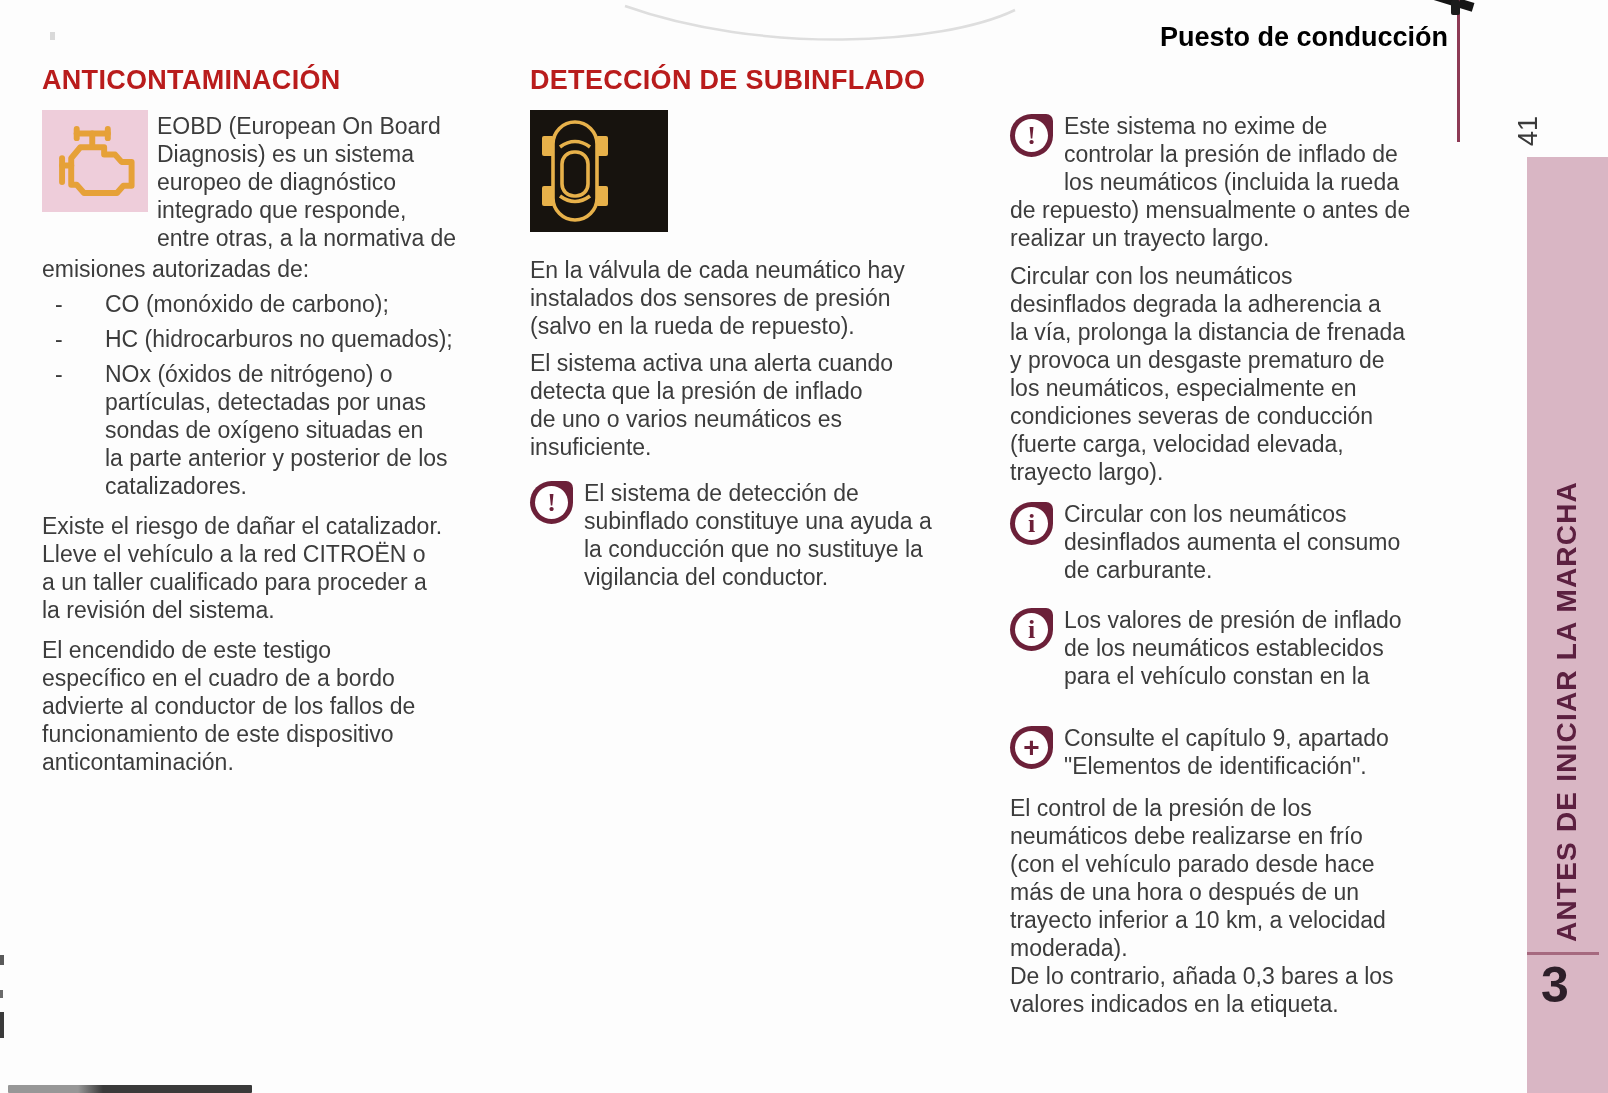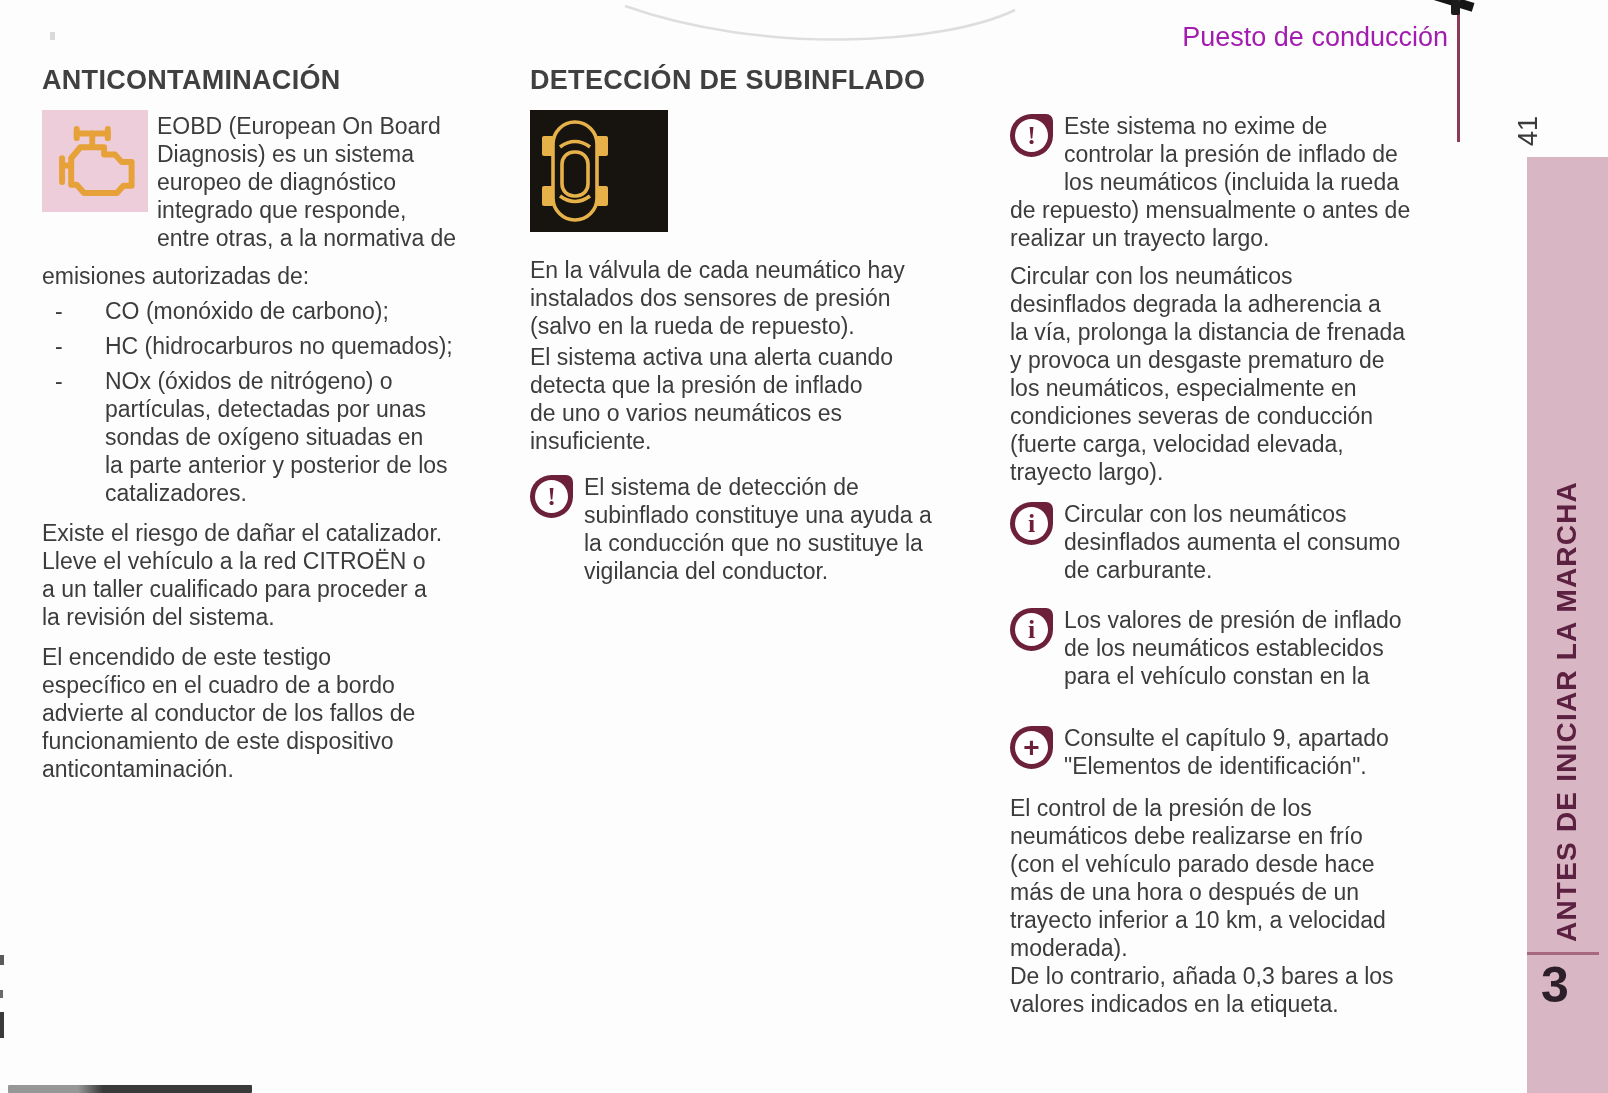--- a/index.html
+++ b/index.html
@@ -2,26 +2,26 @@
 <html><head>
 <meta charset="utf-8">
 <style>
   html,body{margin:0;padding:0;background:#e9e9e9}
   .page{position:relative;width:1608px;height:1093px;background:#fdfdfd;overflow:hidden;
         font-family:"Liberation Sans",sans-serif;color:#3c3c3c}
 
   
   .col{position:absolute;top:66px;font-size:23px;line-height:28px}
   .pre{white-space:pre-line}
-  .h{font-size:27px;font-weight:700;color:#404040;letter-spacing:.3px;margin:0 0 16px 0}
+  .h{font-size:27px;font-weight:700;color:#b91c1c;letter-spacing:.3px;margin:0 0 16px 0}
   .p{margin:0}
 
   
   .hdr{position:absolute;left:1000px;top:22px;width:448px;text-align:right;
-       font-size:27px;font-weight:400;color:#a21caf}
+       font-size:27px;font-weight:700;color:#000000}
   .hdr-rule{position:absolute;left:1457px;top:0;width:3px;height:142px;background:#8d3a55}
   .hdr-blob{position:absolute;left:1451px;top:0;width:9px;height:15px;background:#1c1c1c;border-radius:2px}
 
   
   .row{display:flex;align-items:flex-start}
   .nicon{flex:0 0 auto;width:43px;height:43px;background:#6c2039;
          border-radius:50% 16% 50% 50%;position:relative;margin-right:11px;margin-top:2px}
   .nicon-in{position:absolute;left:5px;top:5px;right:5px;bottom:5px;background:#fff;border-radius:50%;
             display:flex;align-items:center;justify-content:center;
             font-family:"Liberation Serif",serif;font-weight:700;font-size:26px;color:#6c2039;line-height:1}
@@ -88,21 +88,21 @@
               <path d="M14 44 V70"></path>
           </g>
         </svg>
       </div>
       <div class="pre" style="flex:1;padding-top:2px">EOBD (European On Board
 Diagnosis) es un sistema
 europeo de diagnóstico
 integrado que responde,
 entre otras, a la normativa de</div>
     </div>
-    <p class="p pre" style="margin-top:10px">emisiones autorizadas de:</p>
+    <p class="p pre" style="margin-top:3px">emisiones autorizadas de:</p>
 
     <div style="margin-top:4px">
       <div class="bul">
         <span class="dash">-</span>
         <span class="btext pre">CO (monóxido de carbono);</span>
       </div>
       <div class="bul">
         <span class="dash">-</span>
         <span class="btext pre">HC (hidrocarburos no quemados);</span>
       </div>
@@ -145,21 +145,21 @@
             <rect x="12" y="74" width="12" height="20" rx="2"></rect>
             <rect x="66" y="74" width="12" height="20" rx="2"></rect>
           </g>
         </svg>
       </div>
     </div>
 
     <p class="p pre" style="margin-top:24px">En la válvula de cada neumático hay
 instalados dos sensores de presión
 (salvo en la rueda de repuesto).</p>
-    <p class="p pre" style="margin-top:3px">El sistema activa una alerta cuando
+    <p class="p pre" style="margin-top:9px">El sistema activa una alerta cuando
 detecta que la presión de inflado
 de uno o varios neumáticos es
 insuficiente.</p>
 
     <div class="row" style="margin-top:18px">
       <div class="nicon">
         <div class="nicon-in">!</div>
       </div>
       <div class="pre" style="flex:1">El sistema de detección de
 subinflado constituye una ayuda a

